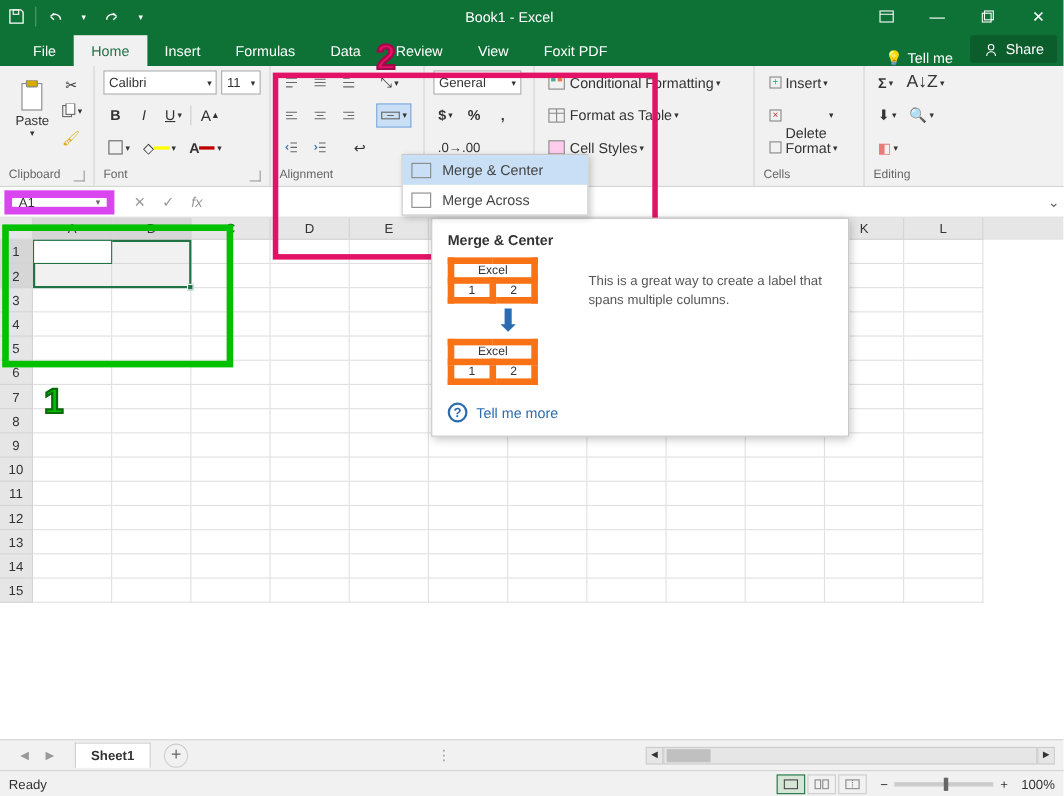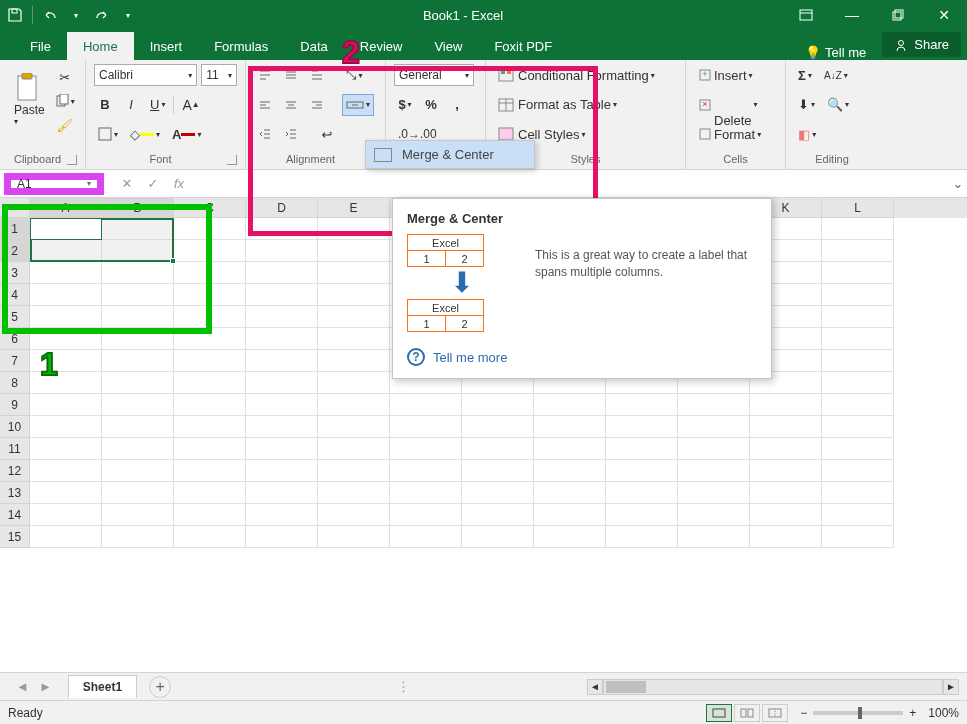--- a/index.html
+++ b/index.html
@@ -19,26 +19,26 @@
 .ribbontabs { height:30px; background:#0e7237; display:flex; align-items:flex-end; color:#fff; font-size:13px; padding-left:14px;}
 .ribbontabs .tab { padding:7px 16px 6px; cursor:pointer; }
 .ribbontabs .tab.active { background:#f1f1f1; color:#217346; }
 .ribbontabs .spacer { flex:1; }
 .ribbontabs .tellme { display:flex; align-items:center; gap:4px; padding:0 10px; cursor:text;}
 .ribbontabs .share { background:#0b5d2c; padding:5px 12px; margin:3px 6px; border-radius:2px; display:flex; align-items:center; gap:6px; cursor:pointer;}
 
 
 .ribbon { height:110px; background:#f1f1f1; border-bottom:1px solid #d4d4d4; display:flex; position:relative;}
 .group { border-right:1px solid #d4d4d4; padding:4px 8px 2px; display:flex; flex-direction:column; justify-content:space-between;}
-.group .label { text-align:center; font-size:11px; color:#666; padding-bottom:2px;}
+.group .label { text-align:left; font-size:11px; color:#666; padding-bottom:2px;}
 .group .label .launcher { float:right; width:10px; height:10px; border:1px solid #999; border-top:none; border-left:none; margin-top:2px; cursor:pointer;}
 .btnrow { display:flex; gap:4px; align-items:center; margin-bottom:2px;}
 .gbtn { min-width:22px; height:22px; display:flex; align-items:center; justify-content:center; cursor:pointer; border:1px solid transparent; padding:0 3px;}
 .gbtn .dd { margin-left:2px; font-size:8px;}
-.bigbtn { display:flex; flex-direction:column; align-items:flex-start; justify-content:center; height:70px; padding:0 6px; cursor:pointer;}
+.bigbtn { display:flex; flex-direction:column; align-items:center; justify-content:center; height:70px; padding:0 6px; cursor:pointer;}
 .fontsel { width:119px; height:22px; border:1px solid #ababab; background:#fff; padding:0 4px; font-size:12px; display:flex; align-items:center; justify-content:space-between;}
 .sizesel { width:40px; height:22px; border:1px solid #ababab; background:#fff; padding:0 4px; font-size:12px; display:flex; align-items:center; justify-content:space-between;}
 .numsel { width:80px; height:22px; border:1px solid #ababab; background:#fff; padding:0 4px; font-size:12px; display:flex; align-items:center; justify-content:space-between;}
 
 
 .formulabar { height:28px; background:#fff; border-bottom:1px solid #d4d4d4; display:flex; align-items:center;}
 .namebox { width:100px; height:22px; margin:0 4px; border:7px solid #d946ef; padding:0 6px; display:flex; align-items:center; justify-content:space-between; font-size:12px;}
 .fxicons { display:flex; gap:8px; padding:0 10px; color:#999;}
 .fxicons span { cursor:pointer; width:18px; text-align:center;}
 .fxarea { flex:1; height:22px; padding:0 4px;}
@@ -74,21 +74,21 @@
 
 
 .tooltip { position:absolute; background:#fff; border:1px solid #c5c5c5; box-shadow:2px 2px 8px rgba(0,0,0,0.25); padding:12px 14px; width:380px; z-index:19;}
 .tooltip .row2col { display:flex; gap:18px; align-items:flex-start;}
 .tooltip h4 { font-size:13px; font-weight:bold; margin-bottom:6px;}
 .tooltip .desc { font-size:12px; color:#555; line-height:1.4;}
 .tooltip .diagram { width:110px;}
 .tooltip .tellmore { margin-top:14px; color:#2b6cb0; font-size:13px; display:flex; align-items:center; gap:8px; cursor:pointer;}
 .tooltip .qmark { width:18px; height:18px; border:2px solid #2b6cb0; border-radius:50%; display:flex; align-items:center; justify-content:center; font-weight:bold; font-size:12px; color:#2b6cb0;}
 .tooltip table { border-collapse:collapse; font-size:11px; margin:2px 0;}
-.tooltip td { border:1px solid #f97316; width:38px; height:16px; text-align:center;}
+.tooltip td { border:6px solid #f97316; width:38px; height:16px; text-align:center;}
 .tooltip .arrow { font-size:28px; color:#2b6cb0; text-align:center; line-height:1;}
 
 
 .sheetbar { position:absolute; bottom:24px; left:0; right:0; height:28px; background:#f1f1f1; border-top:1px solid #d4d4d4; display:flex; align-items:center; padding-left:12px; gap:4px;}
 .sheetbar .nav { display:flex; gap:2px; color:#999; padding-right:8px;}
 .sheetbar .nav span { cursor:pointer; padding:2px 4px;}
 .sheetbar .sheet { padding:4px 14px; background:#fff; border:1px solid #ccc; border-bottom:none; font-weight:bold; font-size:12px; cursor:pointer;}
 .sheetbar .addsheet { width:22px; height:22px; border:1px solid #ccc; border-radius:50%; display:flex; align-items:center; justify-content:center; margin-left:8px; cursor:pointer; color:#666; font-size:16px;}
 .sheetbar .hscroll { flex:1; display:flex; align-items:center; justify-content:flex-end; padding-right:8px;}
 .sheetbar .hscroll .track { width:340px; height:16px; background:#e6e6e6; border:1px solid #ccc; display:flex; align-items:center;}
@@ -430,21 +430,21 @@
     <div class="label"><span>Cells</span></div>
   </div>
 
   <div class="group" style="width:92px;border-right:none;">
     <div class="btnrow">
       <div class="gbtn">
           <b>Σ</b>
           <span class="dd">▾</span>
         </div>
       <div class="gbtn">
-          <span style="font-size:10px;">A↓Z</span>
+          <span style="font-size:16px;">A↓Z</span>
           <span class="dd">▾</span>
         </div>
     </div>
     <div class="btnrow">
       <div class="gbtn">
           <span>⬇</span>
           <span class="dd">▾</span>
         </div>
       <div class="gbtn">
           <span>🔍</span>
@@ -727,20 +727,24 @@
   <div class="activecell" style="top:20px; left:30px; width:72px; height:22px;"></div>
 
   <div class="annot1" style="top:6px; left:2px; width:210px; height:130px;"></div>
   <div class="annotnum" style="top:148px; left:40px;">1</div>
 </div>
 
 <div class="mergedd" style="top:140px; left:365px; width:170px;">
   <div class="item hov">
     <span class="icon"></span>
     <span>Merge &amp; Center</span>
+  </div>
+  <div class="item">
+    <span class="icon"></span>
+    <span>Merge Across</span>
   </div>
 </div>
 
 <div class="tooltip" style="top:198px; left:392px;">
   <h4>Merge &amp; Center</h4>
   <div class="row2col">
     <div class="diagram">
       <table>
           <tbody>
             <tr>

